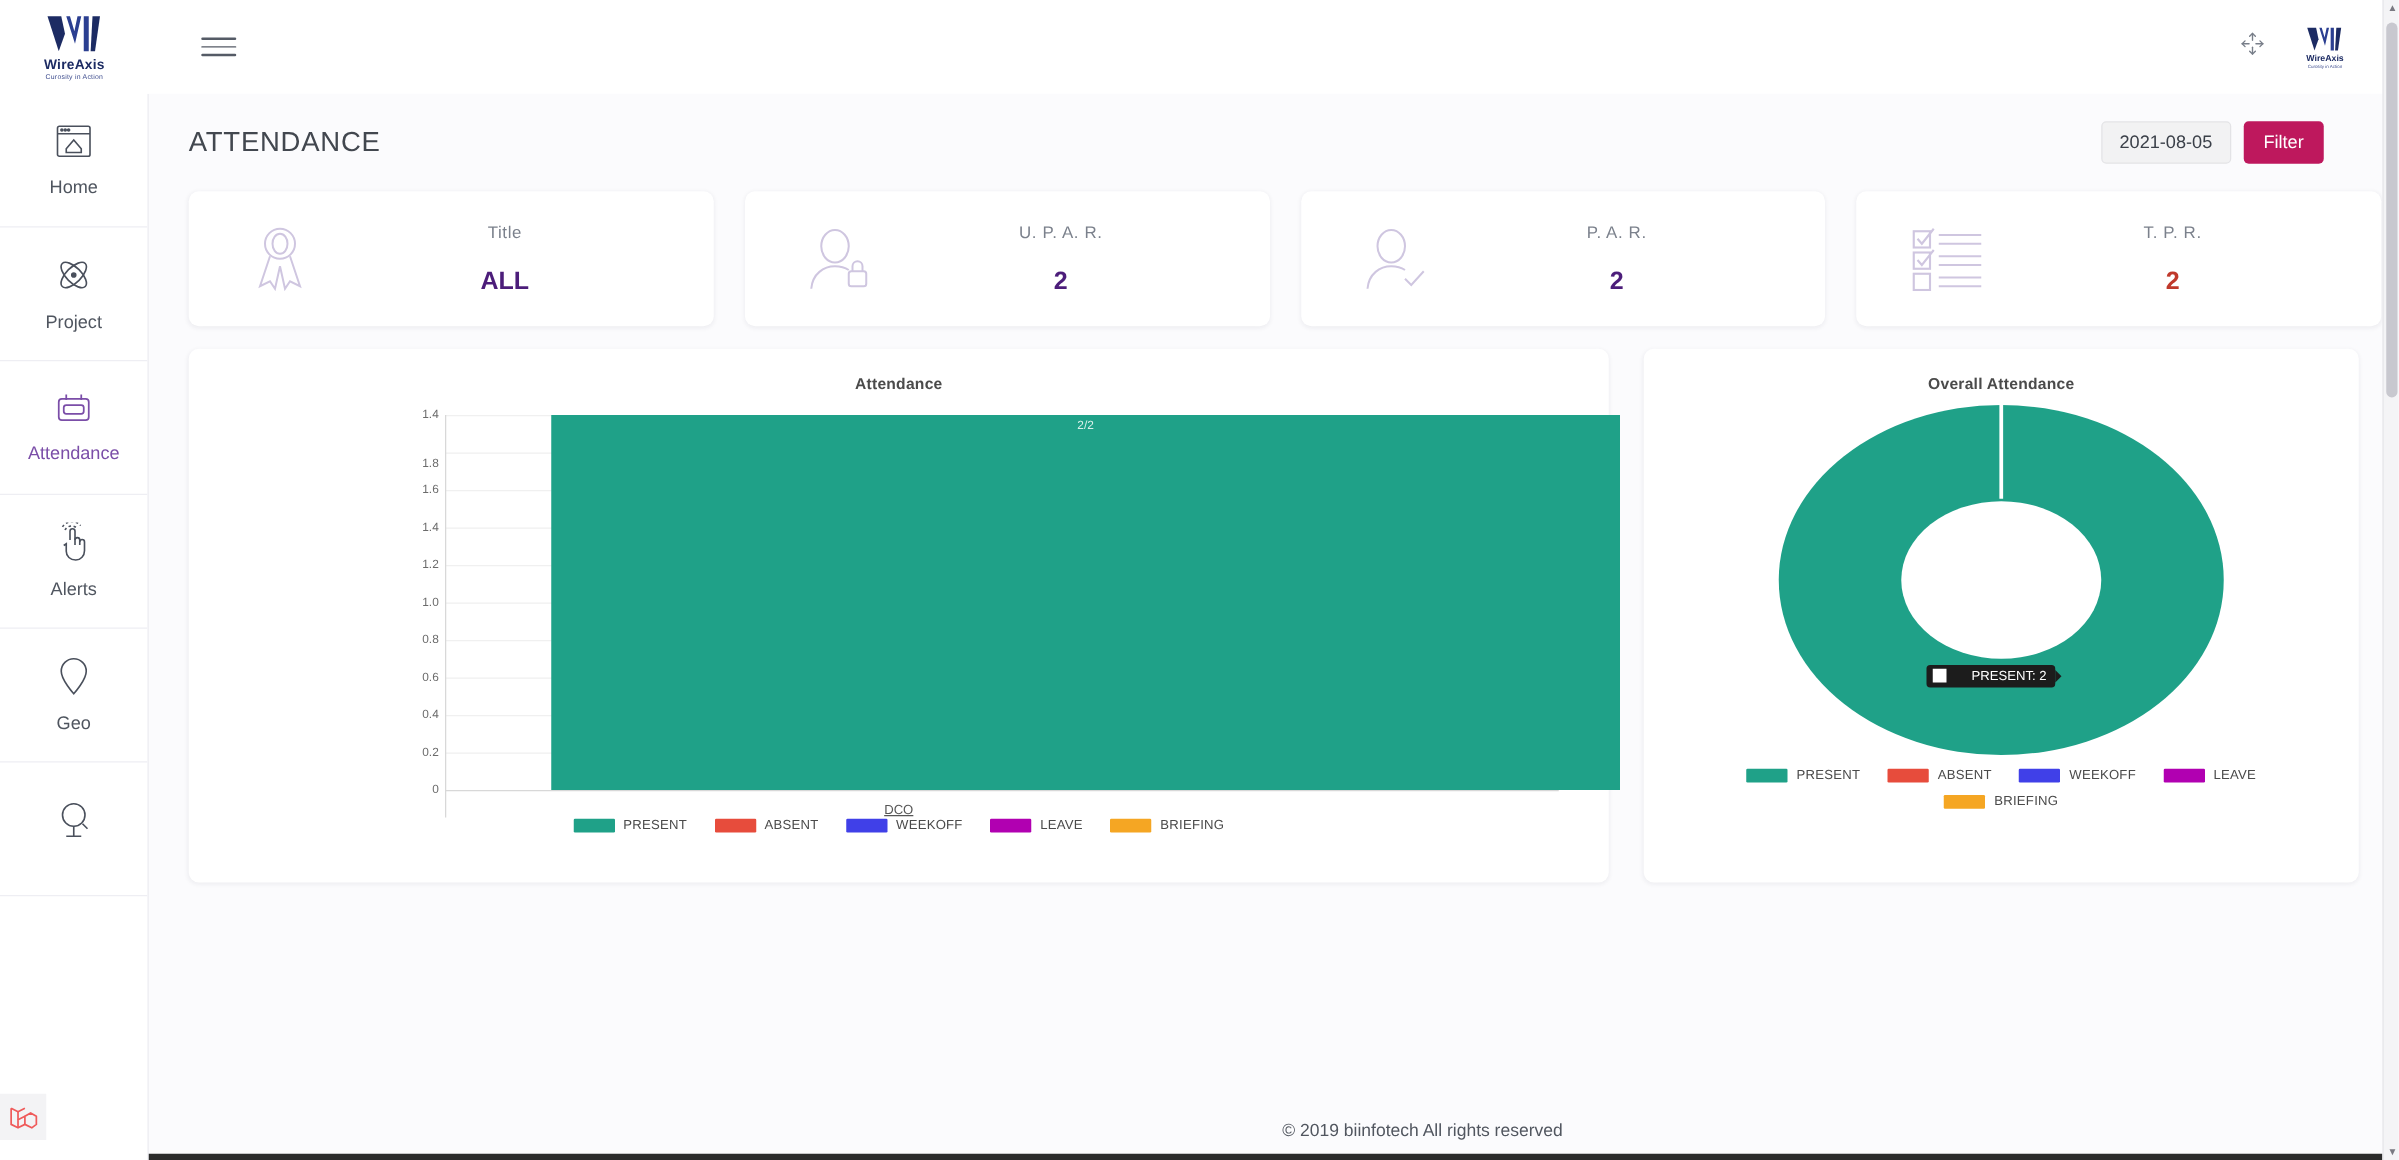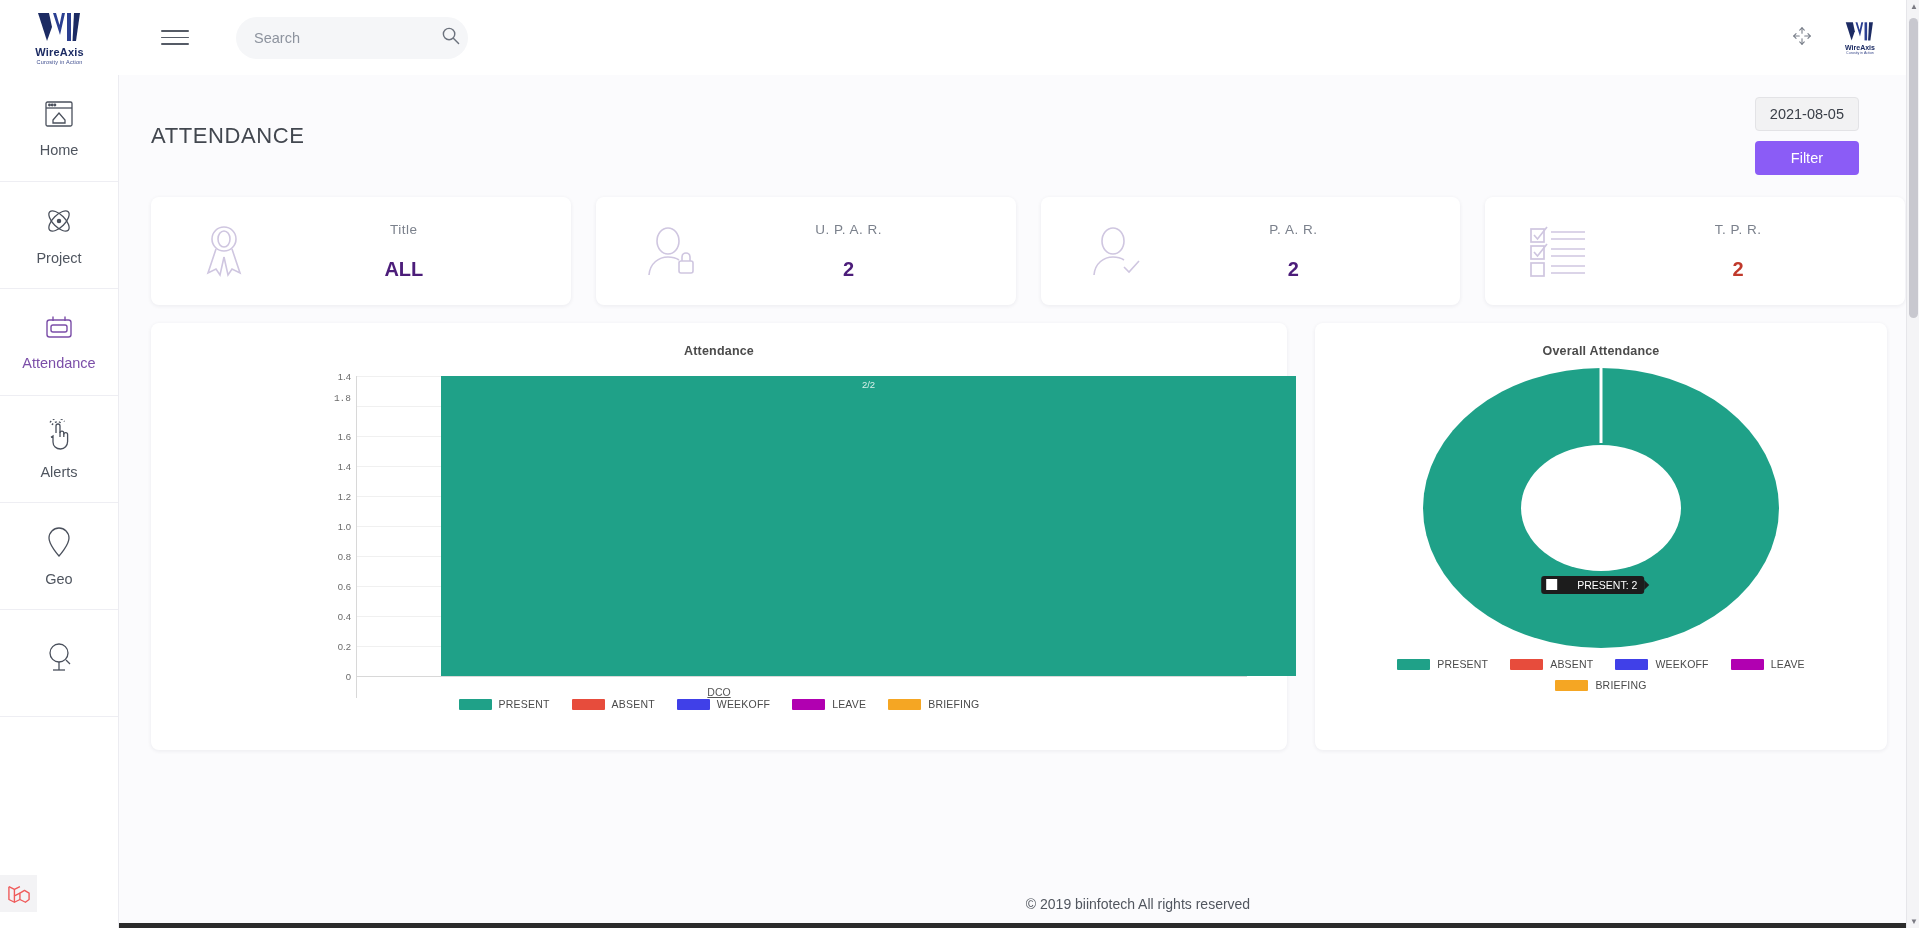--- a/index.html
+++ b/index.html
@@ -69,27 +69,27 @@
   .main {
     position: absolute; top: 75px; left: 119px; width: 1800px; height: 853px;
     background: #fbfbfd; overflow: hidden;
   }
   .page-head {
     display: flex; align-items: center; padding: 22px 60px 0 32px;
   }
   .page-title {
     font-size: 22px; color: #42474f; letter-spacing: .6px; font-weight: normal;
   }
-  .head-actions { margin-left: auto; display: flex; gap: 10px; flex-direction: column; }
+  .head-actions { margin-left: auto; display: flex; align-items: center; gap: 10px; }
   .date-field {
     background: #f2f2f3; border: 1px solid #e3e3e6; border-radius: 4px;
     padding: 8px 14px; font-size: 14.5px; color: #3b4049; cursor: pointer;
   }
   .filter-btn {
-    background: #8b5cf6; color: #ffffff; border: none; border-radius: 4px;
+    background: #be185d; color: #ffffff; border: none; border-radius: 4px;
     padding: 9px 16px; font-size: 14.5px; cursor: pointer;
     font-family: "Liberation Sans", sans-serif;
   }
 
   
   .cards {
     display: flex; gap: 25px; padding: 22px 14px 0 32px;
   }
   .card {
     flex: 1; height: 108px; background: #ffffff; border-radius: 8px;
@@ -203,29 +203,20 @@
     <div class="logo-name">WireAxis</div>
     <div class="logo-tag">Curosity in Action</div>
   </div>
 
   <div class="hamburger">
     <span></span>
       <span></span>
       <span></span>
   </div>
 
-  <div class="search-box">
-    <input type="text" placeholder="Search" style="">
-    <span>
-      <svg width="19" height="19" viewBox="0 0 20 20" fill="none" stroke="#6c727d" stroke-width="1.5">
-        <circle cx="8.5" cy="8.5" r="6"></circle>
-          <line x1="13" y1="13" x2="18.5" y2="18.5" stroke-linecap="round"></line>
-      </svg>
-    </span>
-  </div>
 
   <div class="topbar-right">
     <span>
       <svg width="22" height="22" viewBox="0 0 24 24" fill="none" stroke="#787e89" stroke-width="1.2" stroke-linecap="round">
         <line x1="12" y1="3" x2="12" y2="9"></line>
           <polyline points="9.5,5.5 12,3 14.5,5.5"></polyline>
         <line x1="12" y1="21" x2="12" y2="15"></line>
           <polyline points="9.5,18.5 12,21 14.5,18.5"></polyline>
         <line x1="3" y1="12" x2="9" y2="12"></line>
           <polyline points="5.5,9.5 3,12 5.5,14.5"></polyline>
@@ -410,21 +401,21 @@
     </div>
   </div>
 
   <div class="panels">
 
     <div class="panel panel-bar">
       <div class="chart-title">Attendance</div>
       <div class="bar-area" id="barArea">
           <div class="ytick" style="top: 18px;">1.4</div>
           <div class="gridline" style="top: 18px;"></div>
-          <div class="ytick" style="top: 40px; font-family: Liberation Mono, monospace;">1.8</div>
+          <div class="ytick" style="top: 57px;">1.8</div>
           <div class="gridline" style="top: 48px;"></div>
           <div class="ytick" style="top: 78px;">1.6</div>
           <div class="gridline" style="top: 78px;"></div>
           <div class="ytick" style="top: 108px;">1.4</div>
           <div class="gridline" style="top: 108px;"></div>
           <div class="ytick" style="top: 138px;">1.2</div>
           <div class="gridline" style="top: 138px;"></div>
           <div class="ytick" style="top: 168px;">1.0</div>
           <div class="gridline" style="top: 168px;"></div>
           <div class="ytick" style="top: 198px;">0.8</div>

